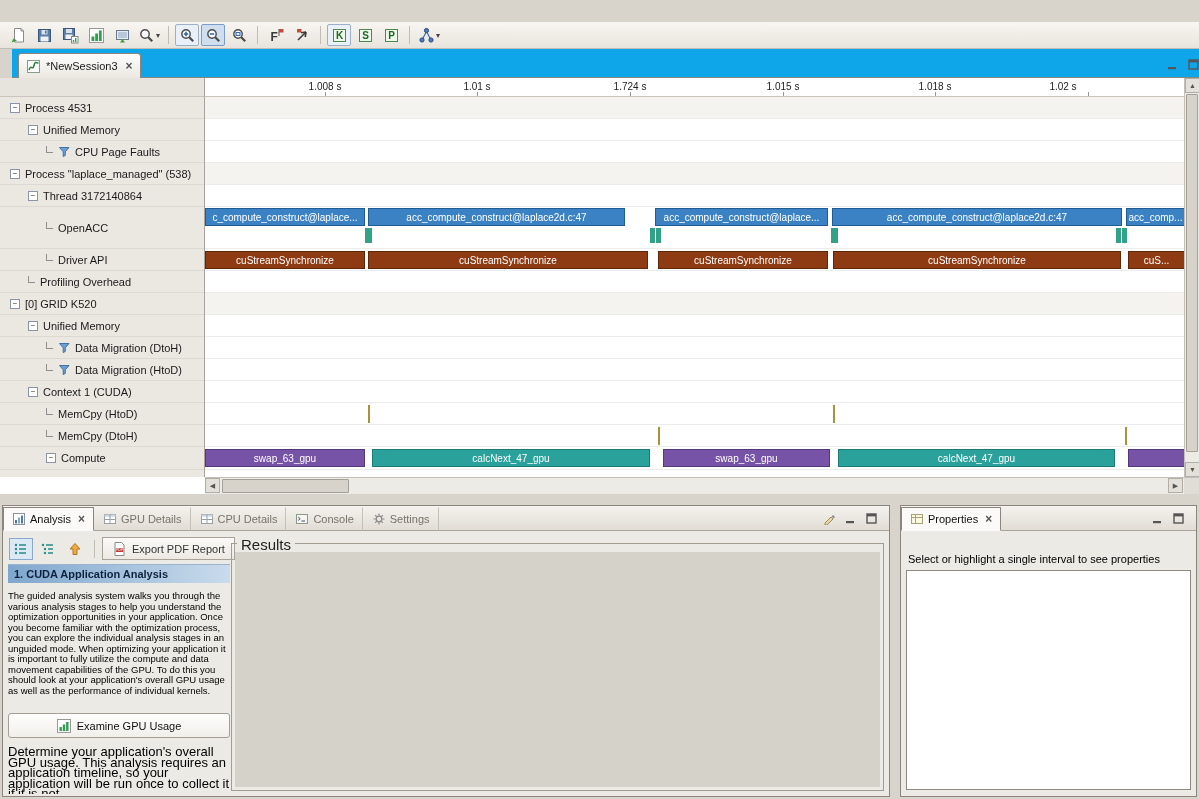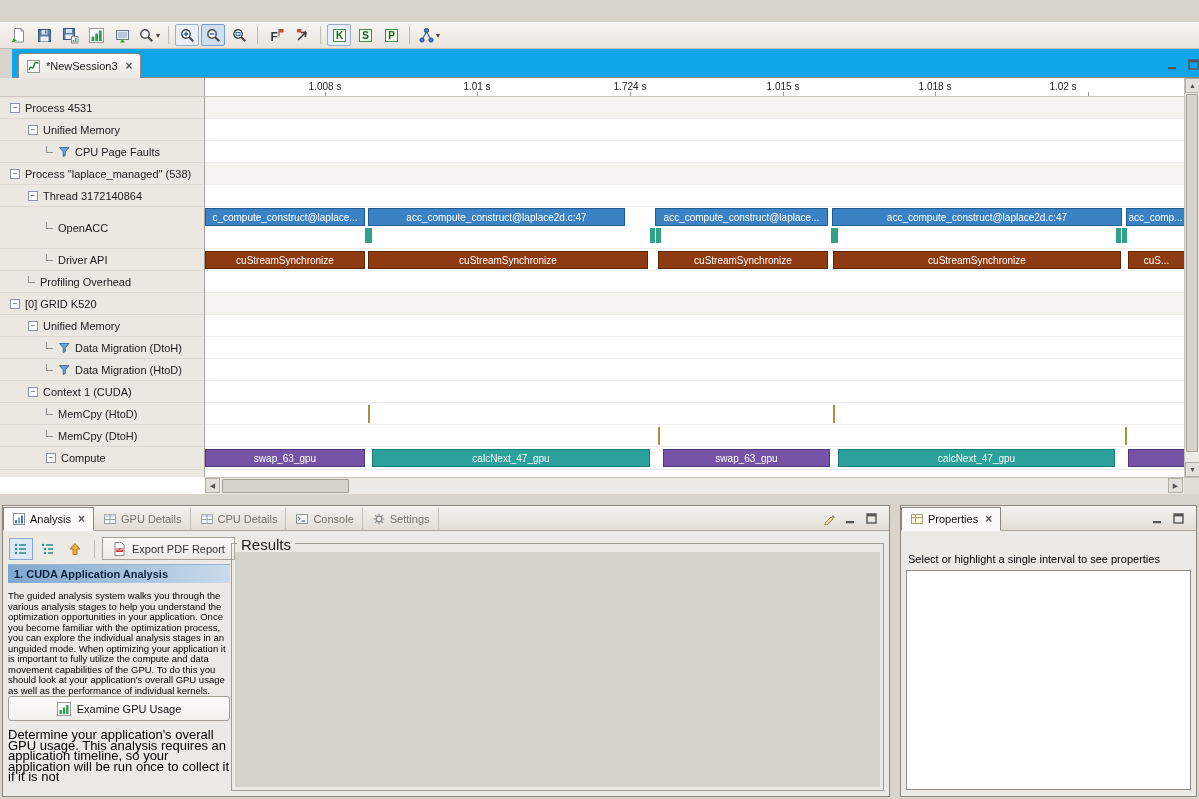--- a/index.html
+++ b/index.html
@@ -69,21 +69,21 @@
   .abtn-ic { width:24px; height:22px; display:inline-flex; align-items:center; justify-content:center; border:1px solid transparent; }
   .abtn-ic.sel { background:#dce8f4; border-color:#89a8cc; }
   .asep { width:1px; height:18px; background:#c2bdb3; margin:0 4px; }
   #export-pdf { display:inline-flex; align-items:center; gap:5px; border:1px solid #a8a298; background:linear-gradient(#fbfaf8,#ece9e3); padding:2px 9px; height:23px; font-size:11px; color:#333; }
   #results-group { position:absolute; left:228px; top:37px; right:5px; bottom:5px; border:1px solid #a29d93; }
   #results-legend { position:absolute; top:-8px; left:5px; background:#eceae4; padding:0 4px; font-size:15px; color:#222; }
   #results-area { position:absolute; left:3px; top:8px; right:3px; bottom:3px; background:#d5d2ca; }
   #analysis-left { position:absolute; left:5px; top:58px; width:222px; bottom:2px; overflow:hidden; }
   .ahdr { height:19px; line-height:19px; padding-left:6px; font-size:11px; font-weight:bold; color:#0e2240; background:linear-gradient(90deg,#7fa7cd,#c9dbec); border-top:1px solid #9ab4cf; }
   .adesc { margin-top:8px; font-size:9.5px; line-height:10.5px; color:#000; }
-  .abtn { margin-top:0; height:25px; border:1px solid #a49e94; border-radius:3px; background:linear-gradient(#fefefd,#f1efe9); display:flex; align-items:center; justify-content:center; gap:6px; font-size:11px; color:#111; }
+  .abtn { margin-top:17px; height:25px; border:1px solid #a49e94; border-radius:3px; background:linear-gradient(#fefefd,#f1efe9); display:flex; align-items:center; justify-content:center; gap:6px; font-size:11px; color:#111; }
   .adesc2 { margin-top:9px; font-size:13px; line-height:10.5px; color:#000; }
 
   
   #properties-text { position:absolute; left:7px; top:47px; font-size:11px; color:#000; }
   #properties-box { position:absolute; left:5px; right:5px; top:64px; bottom:6px; background:#fff; border:1px solid #8f8a80; }
 </style>
 </head>
 <body>
 
 <div id="root">

